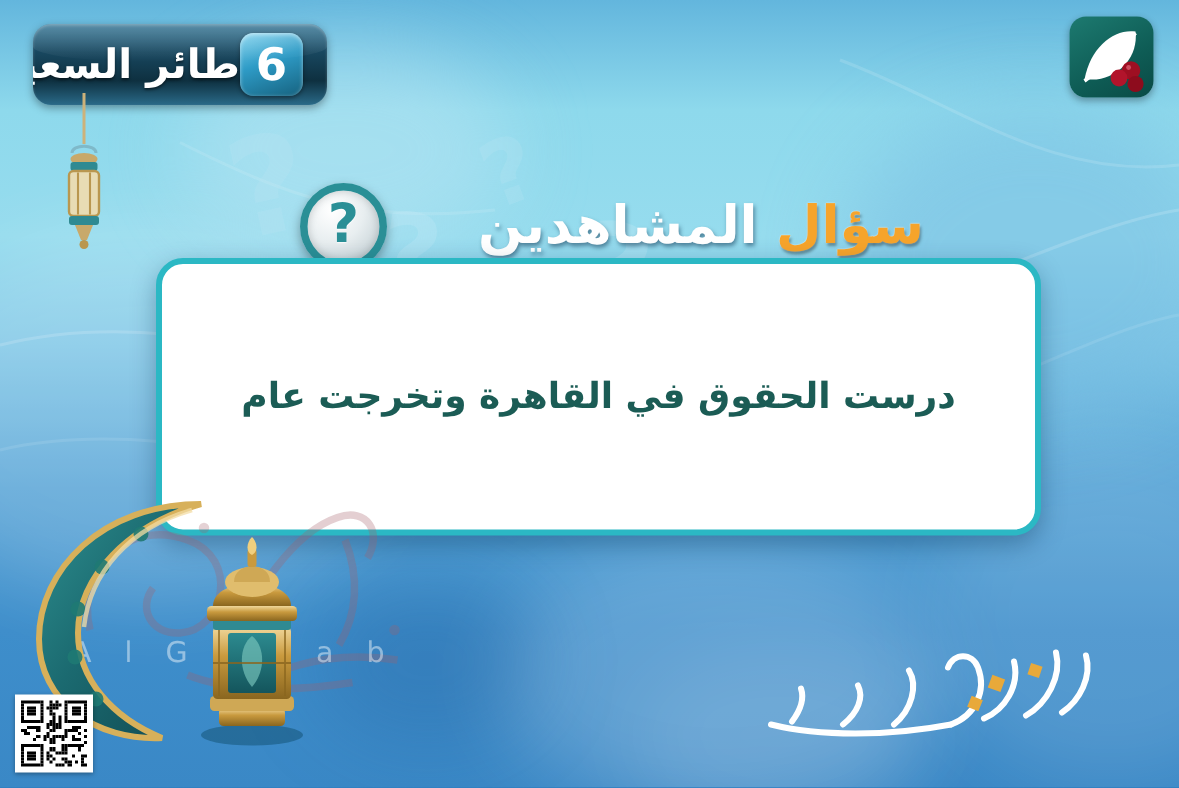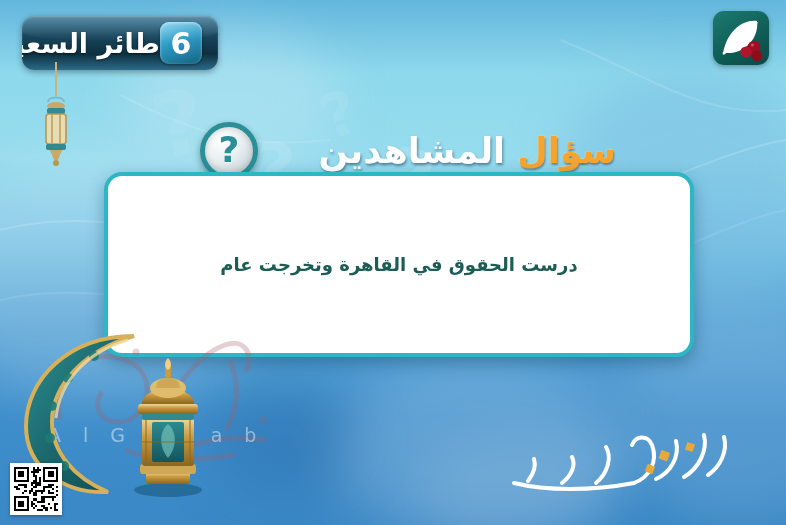--- a/index.html
+++ b/index.html
@@ -174,21 +174,21 @@
     box-shadow: 0 6px 16px rgba(10,50,80,.35);
     display: flex;
     align-items: center;
     justify-content: center;
     padding: 14px 26px;
   }
   .q-text {
     direction: rtl;
     text-align: center;
     color: #1b5c55;
-    font-size: 18px;
+    font-size: 24px;
     font-weight: bold;
     line-height: 1.52;
     width: 100%;
   }
   .q-text .line { display: block; white-space: nowrap; }
 
   
   .watermark {
     position: absolute;
     left: 30px;

